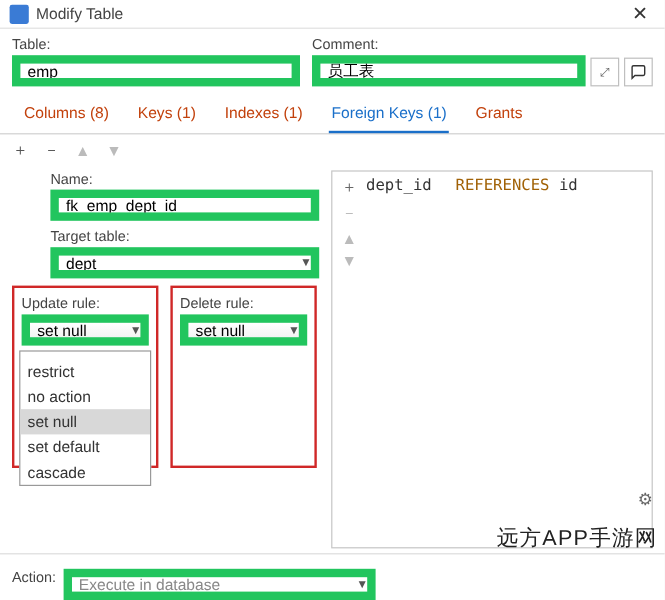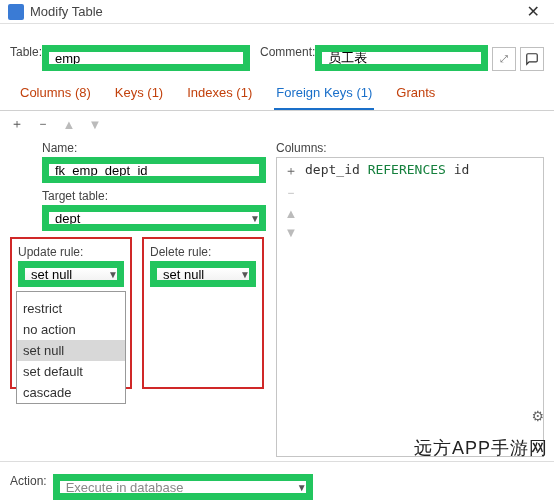--- a/index.html
+++ b/index.html
@@ -3,21 +3,21 @@
 <meta charset="utf-8">
 <style>
   * { box-sizing: border-box; margin: 0; padding: 0; }
   body { font-family: "Segoe UI", Tahoma, sans-serif; font-size: 13px; color: #333; background: #f0f0f0; width: 554px; height: 500px; overflow: hidden; position: relative; }
   .window { background: #fff; width: 100%; height: 100%; display: flex; flex-direction: column; }
   .titlebar { display: flex; align-items: center; padding: 2px 8px; border-bottom: 1px solid #e0e0e0; height: 24px; }
   .titlebar .appicon { width: 16px; height: 16px; background: #3a7bd5; margin-right: 6px; border-radius: 2px; }
   .titlebar .title { flex: 1; font-size: 13px; color: #444; }
   .titlebar .close { font-size: 16px; font-weight: 300; cursor: pointer; padding: 0 6px; }
   .toprow { display: flex; padding: 6px 10px 4px 10px; gap: 10px; }
-  .topcol { display: flex; flex-direction: row; margin-top: 15px; }
+  .topcol { display: flex; flex-direction: column; }
   .topcol.left { width: 240px; }
   .topcol.right { flex: 1; }
   .label { font-size: 12px; color: #444; margin-bottom: 2px; }
   .textinput { border: 7px solid #22c55e; background: #fff; padding: 3px 6px; font-size: 13px; height: 26px; width: 100%; }
   .commentrow { display: flex; gap: 4px; align-items: flex-end; }
   .expandbtn { width: 24px; height: 24px; border: 1px solid #bfbfbf; display:flex; align-items:center; justify-content:center; font-size:10px; color:#666; cursor:pointer; }
   .chatbtn { width: 24px; height: 24px; border: 1px solid #bfbfbf; display:flex; align-items:center; justify-content:center; cursor:pointer; }
   .tabs { display: flex; gap: 20px; padding: 4px 18px 0 18px; border-bottom: 1px solid #d0d0d0; }
   .tab { padding: 6px 2px 8px 2px; font-size: 13px; color: #c2410c; cursor: pointer; border-bottom: 2px solid transparent; }
   .tab.active { color: #1a6fc9; border-bottom: 2px solid #1a6fc9; }
@@ -33,21 +33,21 @@
   .rulesrow { display: flex; gap: 10px; margin-top: 4px; }
   .rulebox { border: 2px solid #d02828; padding: 6px 6px 100px 6px; width: 122px; position: relative; }
   .dropdown { position: absolute; top: 52px; left: 4px; right: 4px; background: #fff; border: 1px solid #999; z-index: 5; }
   .dropdown .opt { padding: 3px 6px; font-size: 13px; cursor:pointer; }
   .dropdown .opt.sel { background: #d8d8d8; }
   .colpanel { flex:1; border: 1px solid #c5c5c5; background: #fff; padding: 4px 6px; position:relative; display:flex; }
   .colbtns { display:flex; flex-direction:column; gap:4px; margin-right:6px; color:#666; }
   .colbtns span { width:16px; text-align:center; cursor:pointer; font-size:13px; }
   .colbtns span.dim { color:#bbb; cursor:default; }
   .coltext { font-family: Consolas, monospace; font-size: 13px; }
-  .kw { color: #15803d; }
+  .kw { color: #a16207; margin-left: 12px; }
   .gear { position:absolute; right:10px; bottom:76px; color:#666; cursor:pointer; font-size:14px; }
   .actionbar { height:39px; border-top:1px solid #ddd; display:flex; align-items:flex-start; padding:12px 10px; gap:6px; }
   .actionbar .combo { width: 260px; }
   .watermark { position:absolute; right:6px; bottom:40px; font-size:18px; color:#222; font-family: "Microsoft YaHei", sans-serif; letter-spacing:1px; }
 </style>
 </head>
 <body>
 
 <div class="window">
   <div class="titlebar">
@@ -125,21 +125,20 @@
           <div class="combo">
             <input class="textinput" style="background: linear-gradient(rgb(255, 255, 255), rgb(243, 243, 243));" value="set null">
             <span class="chevron">▼</span>
           </div>
         </div>
       </div>
 
     </div>
 
     <div class="rightpane">
-      <div class="label">Columns:</div>
       <div class="colpanel">
         <div class="colbtns">
           <span>＋</span>
           <span class="dim">－</span>
           <span class="dim">▲</span>
           <span class="dim">▼</span>
         </div>
         <div class="coltext">
           <span>dept_id</span>
           <span class="kw">REFERENCES</span>

